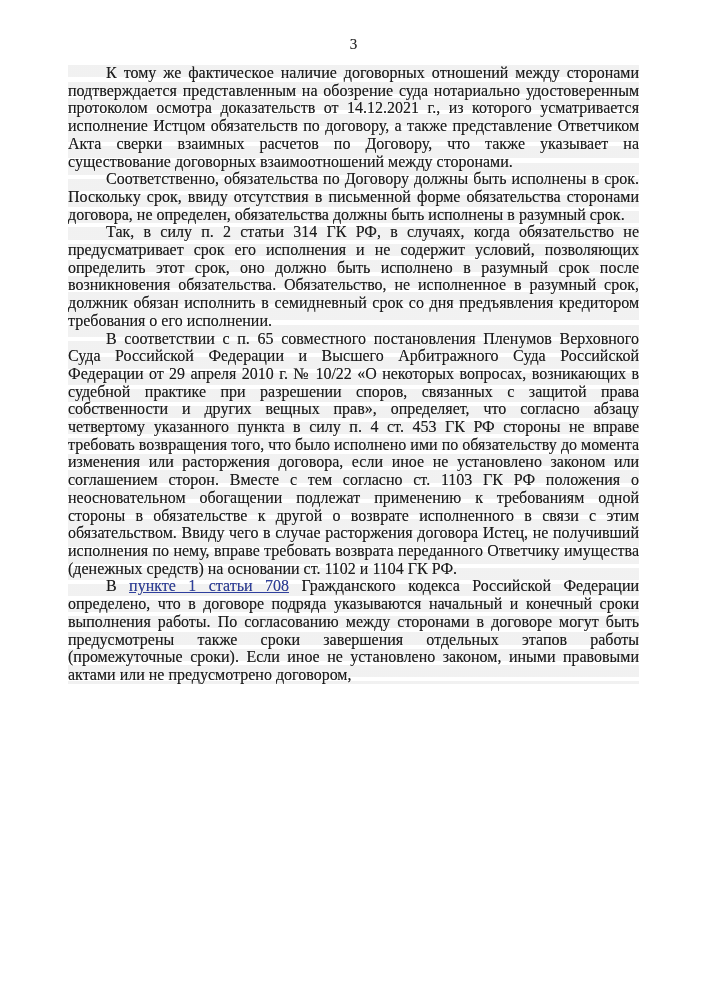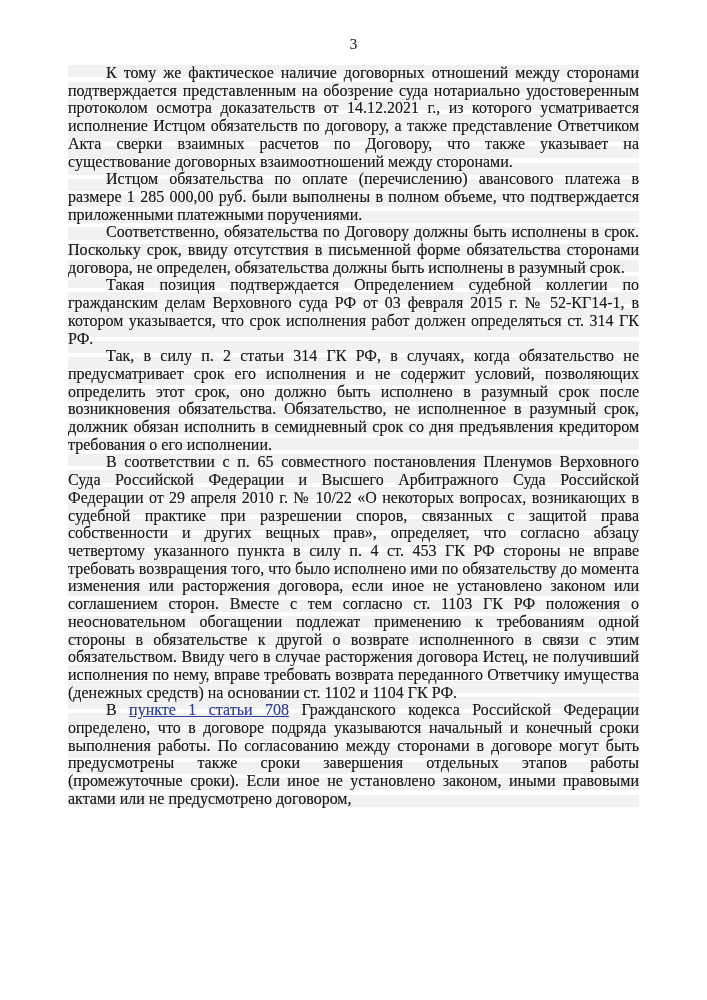--- a/index.html
+++ b/index.html
@@ -58,21 +58,19 @@
 </style>
 </head>
 <body>
 
 <div class="page">
 
   <div class="page-number">3</div>
 
   <div class="text-block">
     <p>К тому же фактическое наличие договорных отношений между сторонами подтверждается представленным на обозрение суда нотариально удостоверенным протоколом осмотра доказательств от 14.12.2021 г., из которого усматривается исполнение Истцом обязательств по договору, а также представление Ответчиком Акта сверки взаимных расчетов по Договору, что также указывает на существование договорных взаимоотношений между сторонами.</p>
-    <p>Истцом обязательства по оплате (перечислению) авансового платежа в размере 1 285 000,00 руб. были выполнены в полном объеме, что подтверждается приложенными платежными поручениями.</p>
     <p>Соответственно, обязательства по Договору должны быть исполнены в срок. Поскольку срок, ввиду отсутствия в письменной форме обязательства сторонами договора, не определен, обязательства должны быть исполнены в разумный срок.</p>
-    <p>Такая позиция подтверждается Определением судебной коллегии по гражданским делам Верховного суда РФ от 03 февраля 2015 г. № 52-КГ14-1, в котором указывается, что срок исполнения работ должен определяться ст. 314 ГК РФ.</p>
     <p>Так, в силу п. 2 статьи 314 ГК РФ, в случаях, когда обязательство не предусматривает срок его исполнения и не содержит условий, позволяющих определить этот срок, оно должно быть исполнено в разумный срок после возникновения обязательства. Обязательство, не исполненное в разумный срок, должник обязан исполнить в семидневный срок со дня предъявления кредитором требования о его исполнении.</p>
     <p>В соответствии с п. 65 совместного постановления Пленумов Верховного Суда Российской Федерации и Высшего Арбитражного Суда Российской Федерации от 29 апреля 2010 г. № 10/22 «О некоторых вопросах, возникающих в судебной практике при разрешении споров, связанных с защитой права собственности и других вещных прав», определяет, что согласно абзацу четвертому указанного пункта в силу п. 4 ст. 453 ГК РФ стороны не вправе требовать возвращения того, что было исполнено ими по обязательству до момента изменения или расторжения договора, если иное не установлено законом или соглашением сторон. Вместе с тем согласно ст. 1103 ГК РФ положения о неосновательном обогащении подлежат применению к требованиям одной стороны в обязательстве к другой о возврате исполненного в связи с этим обязательством. Ввиду чего в случае расторжения договора Истец, не получивший исполнения по нему, вправе требовать возврата переданного Ответчику имущества (денежных средств) на основании ст. 1102 и 1104 ГК РФ.</p>
     <p><span>В </span><a class="statute-link">пункте 1 статьи 708</a><span> Гражданского кодекса Российской Федерации определено, что в договоре подряда указываются начальный и конечный сроки выполнения работы. По согласованию между сторонами в договоре могут быть предусмотрены также сроки завершения отдельных этапов работы (промежуточные сроки). Если иное не установлено законом, иными правовыми актами или не предусмотрено договором,</span></p>
   </div>
 
 </div>
 
 </body></html>

